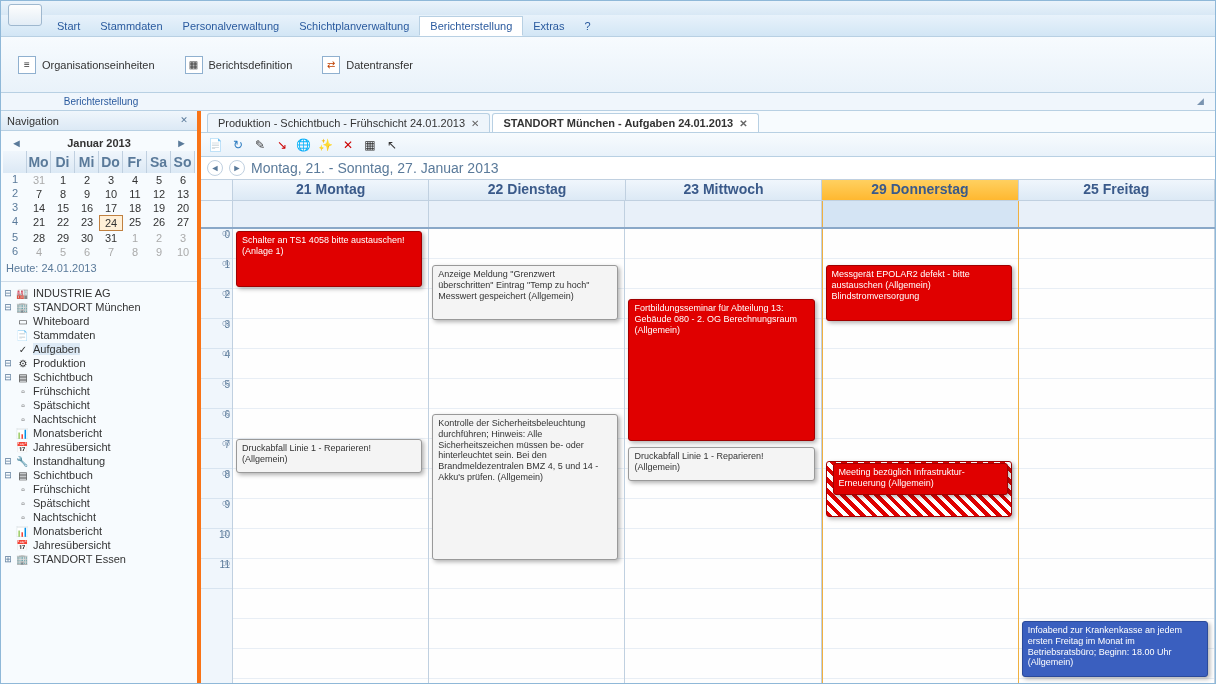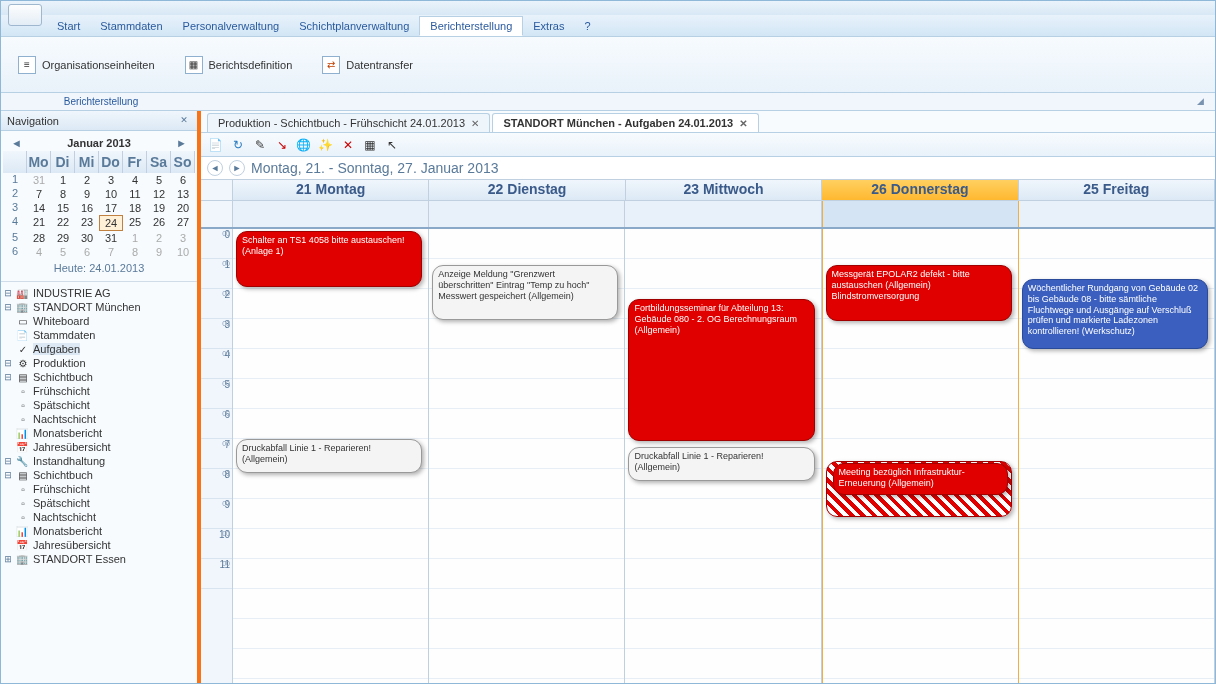--- a/index.html
+++ b/index.html
@@ -21,21 +21,21 @@
 .closebtn{width:14px;height:14px;font-size:9px;text-align:center;line-height:12px;color:#5a7a9a;cursor:pointer}
 .cal{padding:4px 2px;border-bottom:1px solid #d0dce8}
 .cal-title{display:flex;justify-content:space-between;align-items:center;padding:2px 8px;font-weight:bold;color:#5a7a9a}
 .cal-nav{cursor:pointer;color:#5a7a9a}
 .cal-grid{display:grid;grid-template-columns:repeat(8,1fr);text-align:center;font-size:10px}
 .cal-grid .dh{color:#5a7a9a;padding:2px 0}
 .cal-grid .wk{color:#5a7a9a}
 .cal-grid .d{padding:1px 0;cursor:pointer}
 .cal-grid .d.today{border:1px solid #c08040;background:#fff0d8}
 .cal-grid .d.out{color:#aaa}
-.cal-foot{text-align:center;padding:3px;color:#5a7a9a}
+.cal-foot{text-align:left;padding:3px;color:#5a7a9a}
 .tree{flex:1;overflow:auto;padding:4px 2px;font-size:11px}
 .tree .node{display:flex;align-items:center;gap:3px;padding:1px 0;white-space:nowrap;cursor:pointer}
 .tree .tw{width:10px;text-align:center;color:#5a7a9a;font-size:9px}
 .tree .ic{width:14px;height:12px;display:inline-flex;align-items:center;justify-content:center;font-size:10px}
 .tree .lbl{color:#333}
 .tree .sel .lbl{background:#dce9f5}
 .ind1{padding-left:12px}.ind2{padding-left:24px}.ind3{padding-left:36px}.ind4{padding-left:48px}
 .content{flex:1;display:flex;flex-direction:column}
 .tabs{height:22px;display:flex;align-items:flex-end;padding-left:6px;gap:2px;background:#f7fbfe;border-bottom:1px solid #b8d0e3}
 .tab{padding:3px 10px;background:#eef5fb;border:1px solid #b8d0e3;border-bottom:none;border-radius:3px 3px 0 0;cursor:pointer;display:flex;align-items:center;gap:6px}
@@ -53,21 +53,21 @@
 .dh.today{background:linear-gradient(#ffd060,#ffb830)}
 .allday{height:28px;display:flex;border-bottom:2px solid #8aa8c8}
 .allday .slot{flex:1;border-right:1px solid #c0d0e0;background:#e8f0f9}
 .allday .slot.today{background:#d4e4f4;border-left:1px solid #f0b040;border-right:1px solid #f0b040}
 .grid{flex:1;display:flex;overflow:hidden;position:relative}
 .hours{width:32px;background:#f0f6fc;border-right:1px solid #c0d0e0}
 .hours .hr{height:30px;border-bottom:1px solid #d8e4f0;position:relative;text-align:right;padding-right:2px;font-size:10px;color:#5a7a9a}
 .hours .hr .min{position:absolute;right:2px;top:1px;font-size:7px;color:#8aa0b8}
 .daycol{flex:1;border-right:1px solid #c0d0e0;position:relative;background:repeating-linear-gradient(#fefefe 0,#fefefe 29px,#e8eef5 29px,#e8eef5 30px)}
 .daycol.today{border-left:1px solid #f0b040;border-right:1px solid #f0b040}
-.appt{position:absolute;left:3px;right:6px;border-radius:11px;padding:3px 5px;font-size:9px;box-shadow:2px 2px 4px rgba(0,0,0,0.3);overflow:hidden;line-height:1.2}
+.appt{position:absolute;left:3px;right:6px;border-radius:3px;padding:3px 5px;font-size:9px;box-shadow:2px 2px 4px rgba(0,0,0,0.3);overflow:hidden;line-height:1.2}
 .appt.red{background:#e00000;color:#fff;border:1px solid #a00000}
 .appt.gray{background:#f4f4f4;border:1px solid #999;color:#333}
 .appt.blue{background:#3a5fbf;color:#fff;border:1px solid #2a4a9a}
 .appt.striped{background:repeating-linear-gradient(45deg,#e00000 0,#e00000 4px,#fff 4px,#fff 8px);border:1px solid #a00000;color:#000}
 </style>
 </head>
 <body>
 
 <div class="titlebar"></div>
 <div class="orb"></div>
@@ -309,21 +309,21 @@
         <span class="navbtn">◄</span>
         <span class="navbtn">►</span>
         <span class="range-title">Montag, 21. - Sonntag, 27. Januar 2013</span>
       </div>
 
       <div class="day-headers">
         <div class="time-col"></div>
         <div class="dh">21 Montag</div>
         <div class="dh">22 Dienstag</div>
         <div class="dh">23 Mittwoch</div>
-        <div class="dh today">26 Donnerstag</div>
+        <div class="dh today">29 Donnerstag</div>
         <div class="dh">25 Freitag</div>
       </div>
       <div class="allday">
         <div class="time-col"></div>
         <div class="slot"></div>
         <div class="slot"></div>
         <div class="slot"></div>
         <div class="slot today"></div>
         <div class="slot"></div>
       </div>
@@ -343,29 +343,30 @@
             <div class="hr">10<span class="min">00</span></div>
             <div class="hr">11<span class="min">00</span></div>
           </div>
 
         <div class="daycol">
           <div class="appt red" style="top:2px;height:56px">Schalter an TS1 4058 bitte austauschen! (Anlage 1)</div>
           <div class="appt gray" style="top:210px;height:34px">Druckabfall Linie 1 - Reparieren! (Allgemein)</div>
         </div>
         <div class="daycol">
           <div class="appt gray" style="top:36px;height:55px">Anzeige Meldung "Grenzwert überschritten" Eintrag "Temp zu hoch" Messwert gespeichert (Allgemein)</div>
+          <div class="appt gray" style="top:185px;height:146px">Kontrolle der Sicherheitsbeleuchtung durchführen; Hinweis: Alle Sicherheitszeichen müssen be- oder hinterleuchtet sein. Bei den Brandmeldezentralen BMZ 4, 5 und 14 - Akku's prüfen. (Allgemein)</div>
         </div>
         <div class="daycol">
           <div class="appt red" style="top:70px;height:142px">Fortbildungsseminar für Abteilung 13: Gebäude 080 - 2. OG Berechnungsraum (Allgemein)</div>
           <div class="appt gray" style="top:218px;height:34px">Druckabfall Linie 1 - Reparieren! (Allgemein)</div>
         </div>
         <div class="daycol today">
           <div class="appt red" style="top:36px;height:56px">Messgerät EPOLAR2 defekt - bitte austauschen (Allgemein) Blindstromversorgung</div>
           <div class="appt striped" style="top:232px;height:56px"></div>
           <div class="appt red" style="top:234px;left:10px;right:10px;height:32px">Meeting bezüglich Infrastruktur-Erneuerung (Allgemein)</div>
         </div>
         <div class="daycol">
-          <div class="appt blue" style="top:50px;height:70px">Wöchentlicher Rundgang von Gebäude 02 bis Gebäude 08 - bitte sämtliche Fluchtwege und Ausgänge auf Verschluß prüfen und markierte Ladezonen kontrollieren! (Werkschutz)</div>
+          <div class="appt blue" style="top:392px;height:56px">Infoabend zur Krankenkasse an jedem ersten Freitag im Monat im Betriebsratsbüro; Beginn: 18.00 Uhr (Allgemein)</div>
         </div>
       </div>
     </div>
   </div>
 </div>
 
 </body></html>

